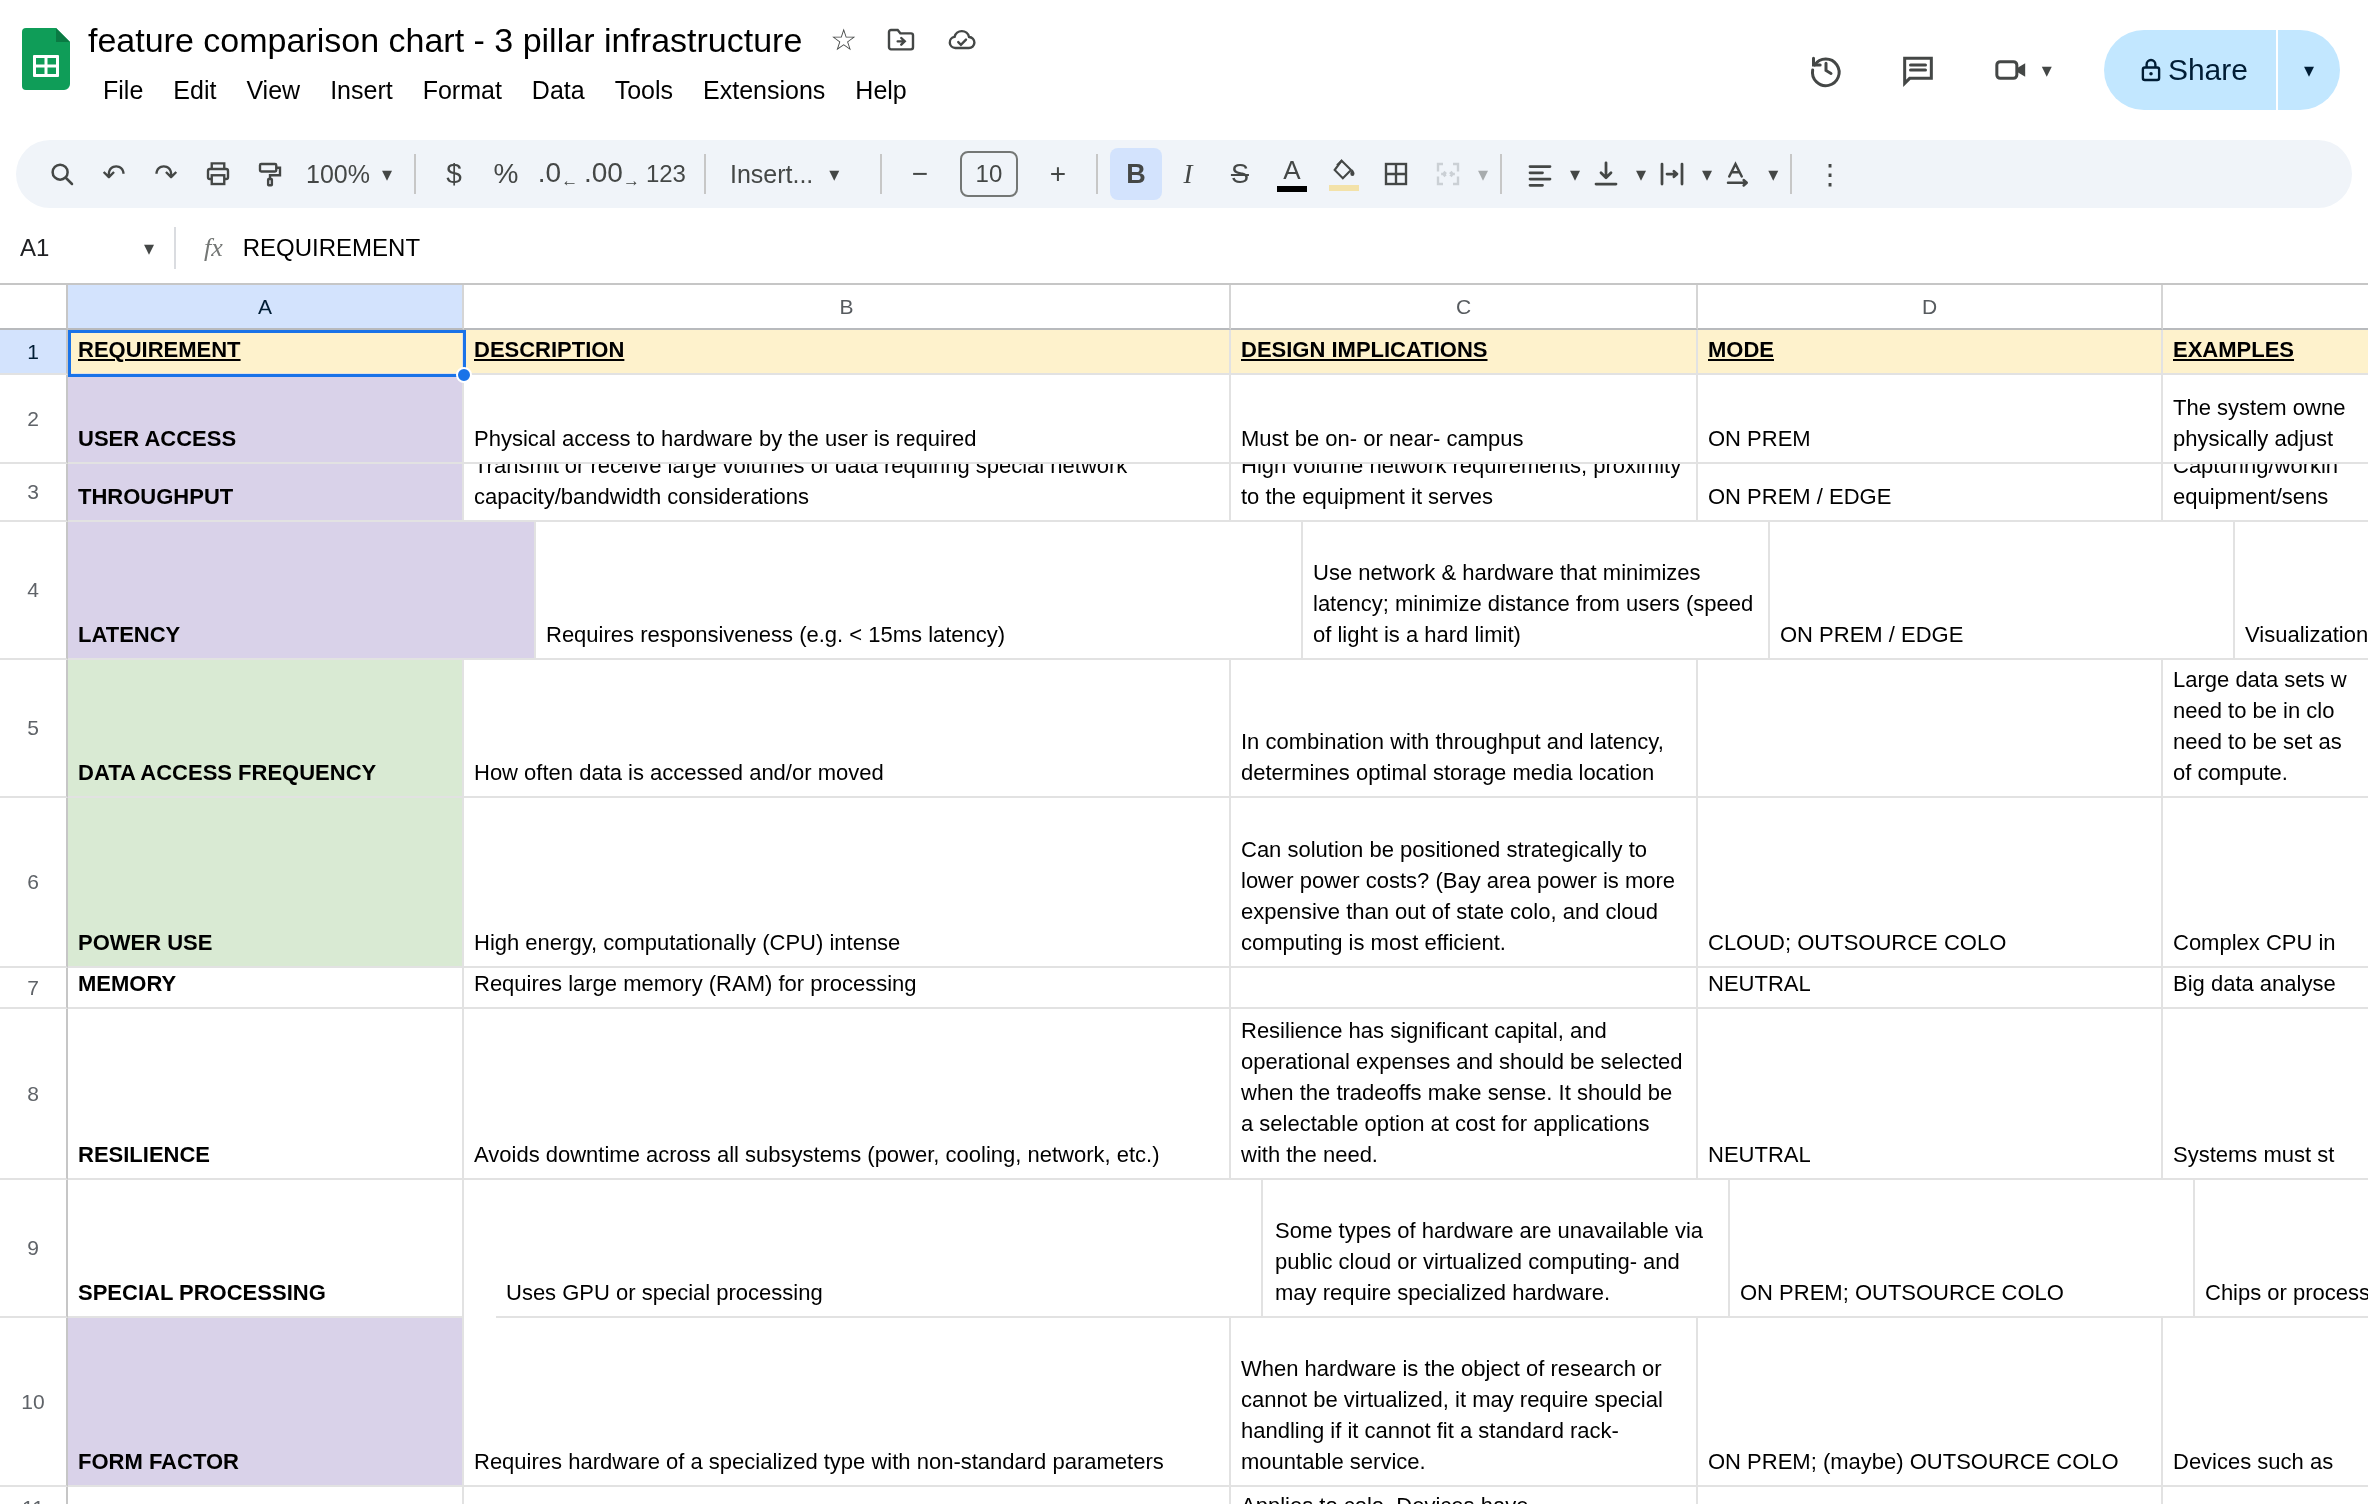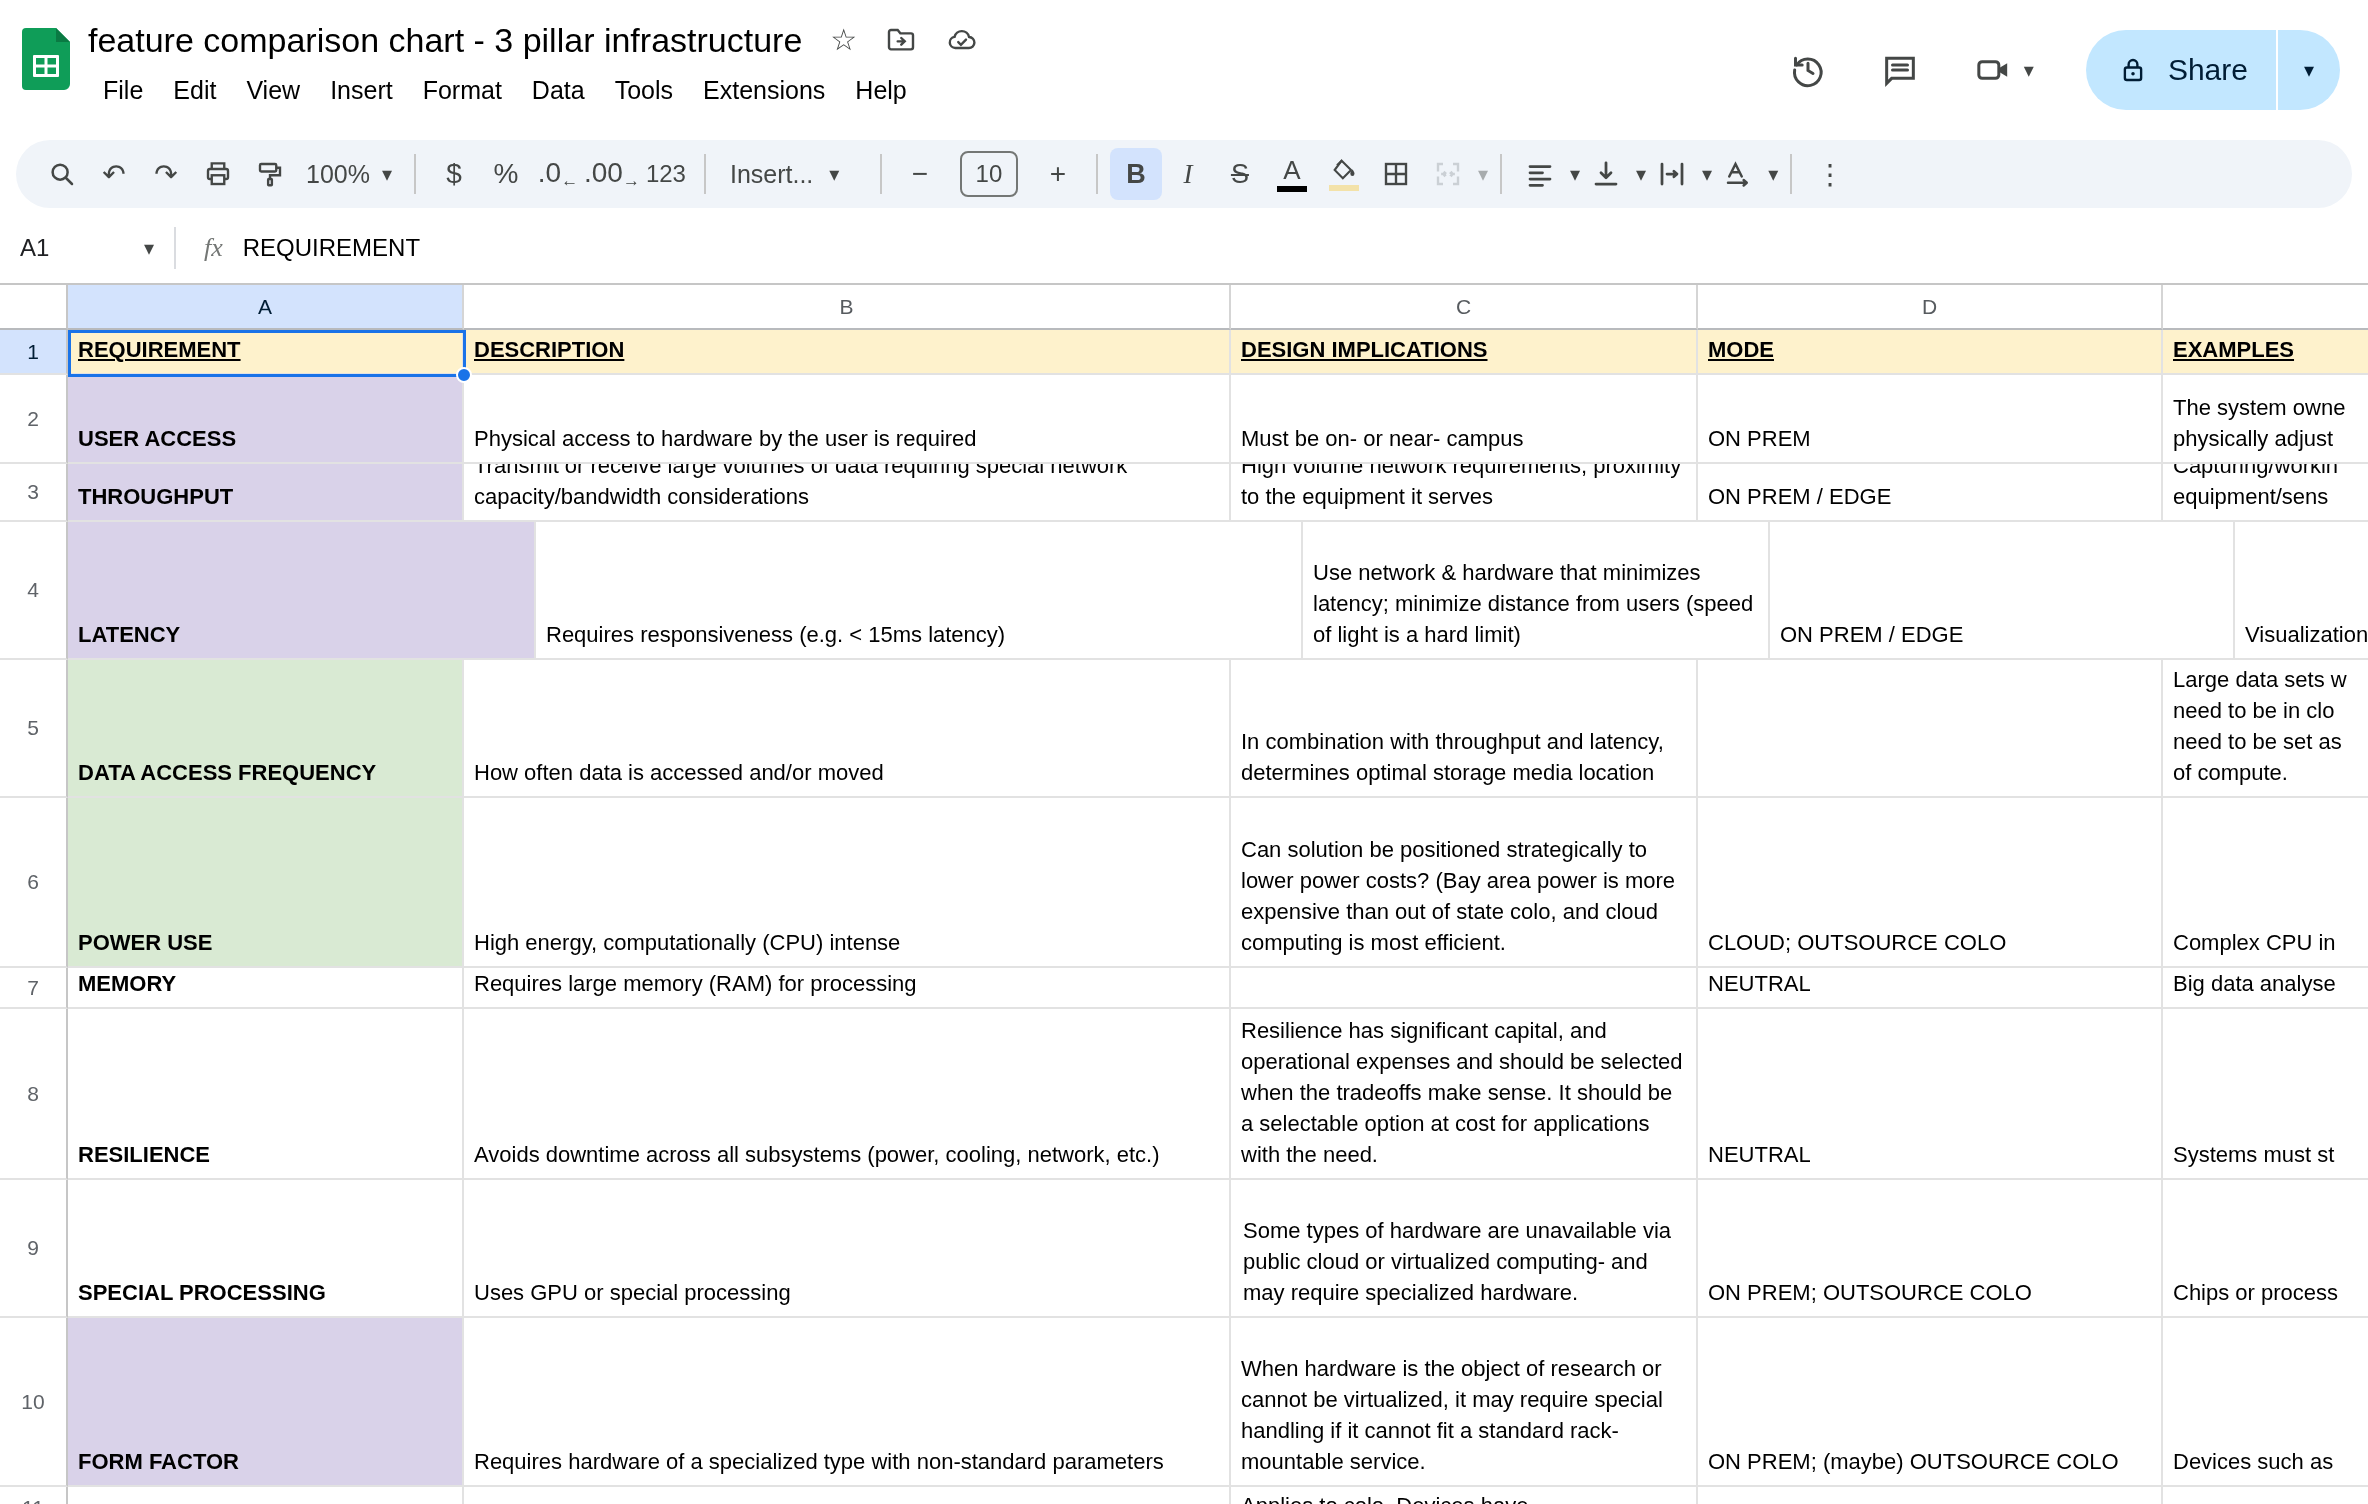--- a/index.html
+++ b/index.html
@@ -13,21 +13,21 @@
   .title-row { display:flex; align-items:center; gap:28px; height:52px; }
   .doc-title { font-size:34px; color:#000; white-space:nowrap; }
   .title-ico { color:#444746; font-size:30px; line-height:1; display:flex; align-items:center; }
   .menu-row { display:flex; margin-top:2px; }
   .menu-item { font-size:25px; color:#000; padding:8px 15px; border-radius:8px; cursor:default; }
   .tb-right { margin-left:auto; display:flex; align-items:center; gap:52px; padding-top:16px; }
   .hdr-ico { color:#444746; display:flex; align-items:center; }
   .cam-group { display:flex; align-items:center; gap:10px; }
   .caret { font-size:20px; color:#444746; line-height:1; }
   .share-btn { display:flex; align-items:center; background:#c2e7ff; border-radius:48px; height:80px; overflow:hidden; }
-  .share-main { display:flex; align-items:center; gap:20px; padding:0 28px 0 32px; height:100%; }
+  .share-main { display:flex; align-items:center; gap:2px; padding:0 28px 0 32px; height:100%; }
   .share-label { font-size:30px; font-weight:500; color:#001d35; }
   .share-sep { width:2px; height:100%; background:#ffffff; }
   .share-caret { padding:0 26px; height:100%; display:flex; align-items:center; }
   .share-caret .caret { color:#001d35; }
 
   
   .toolbar-wrap { height:72px; padding:0 16px; }
   .toolbar { height:68px; background:#f0f4f9; border-radius:34px; display:flex; align-items:center; padding:0 20px; }
   .ti { min-width:52px; height:52px; display:flex; align-items:center; justify-content:center;
         color:#444746; font-size:28px; border-radius:8px; flex:0 0 auto; }
@@ -383,21 +383,21 @@
         <div class="gut">8</div>
         <div class="cell colA " style="width: 396px;"><span>RESILIENCE</span></div>
         <div class="cell" style="width: 767px;"><span>Avoids downtime across all subsystems (power, cooling, network, etc.)</span></div>
         <div class="cell" style="width: 467px;"><span>Resilience has significant capital, and operational expenses and should be selected when the tradeoffs make sense. It should be a selectable option at cost for applications with the need.</span></div>
         <div class="cell" style="width: 465px;"><span>NEUTRAL</span></div>
         <div class="cell" style="width: 712px;"><span>Systems must st</span></div>
       </div>
       <div class="grow" style="height: 138px;">
         <div class="gut">9</div>
         <div class="cell colA " style="width: 396px;"><span>SPECIAL PROCESSING</span></div>
-        <div class="cell" style="width: 767px;"><span>Uses GPU or special processing</span></div>
+        <div class="cell" style="width: 767px; margin-left: 32px;"><span>Uses GPU or special processing</span></div>
         <div class="cell" style="width: 467px; padding-left: 12px;"><span>Some types of hardware are unavailable via public cloud or virtualized computing- and may require specialized hardware.</span></div>
         <div class="cell" style="width: 465px;"><span>ON PREM; OUTSOURCE COLO</span></div>
         <div class="cell" style="width: 712px;"><span>Chips or process</span></div>
       </div>
       <div class="grow" style="height: 169px;">
         <div class="gut">10</div>
         <div class="cell colA bg-lav" style="width: 396px;"><span>FORM FACTOR</span></div>
         <div class="cell" style="width: 767px;"><span>Requires hardware of a specialized type with non-standard parameters</span></div>
         <div class="cell" style="width: 467px;"><span>When hardware is the object of research or cannot be virtualized, it may require special handling if it cannot fit a standard rack-mountable service.</span></div>
         <div class="cell" style="width: 465px;"><span>ON PREM; (maybe) OUTSOURCE COLO</span></div>

